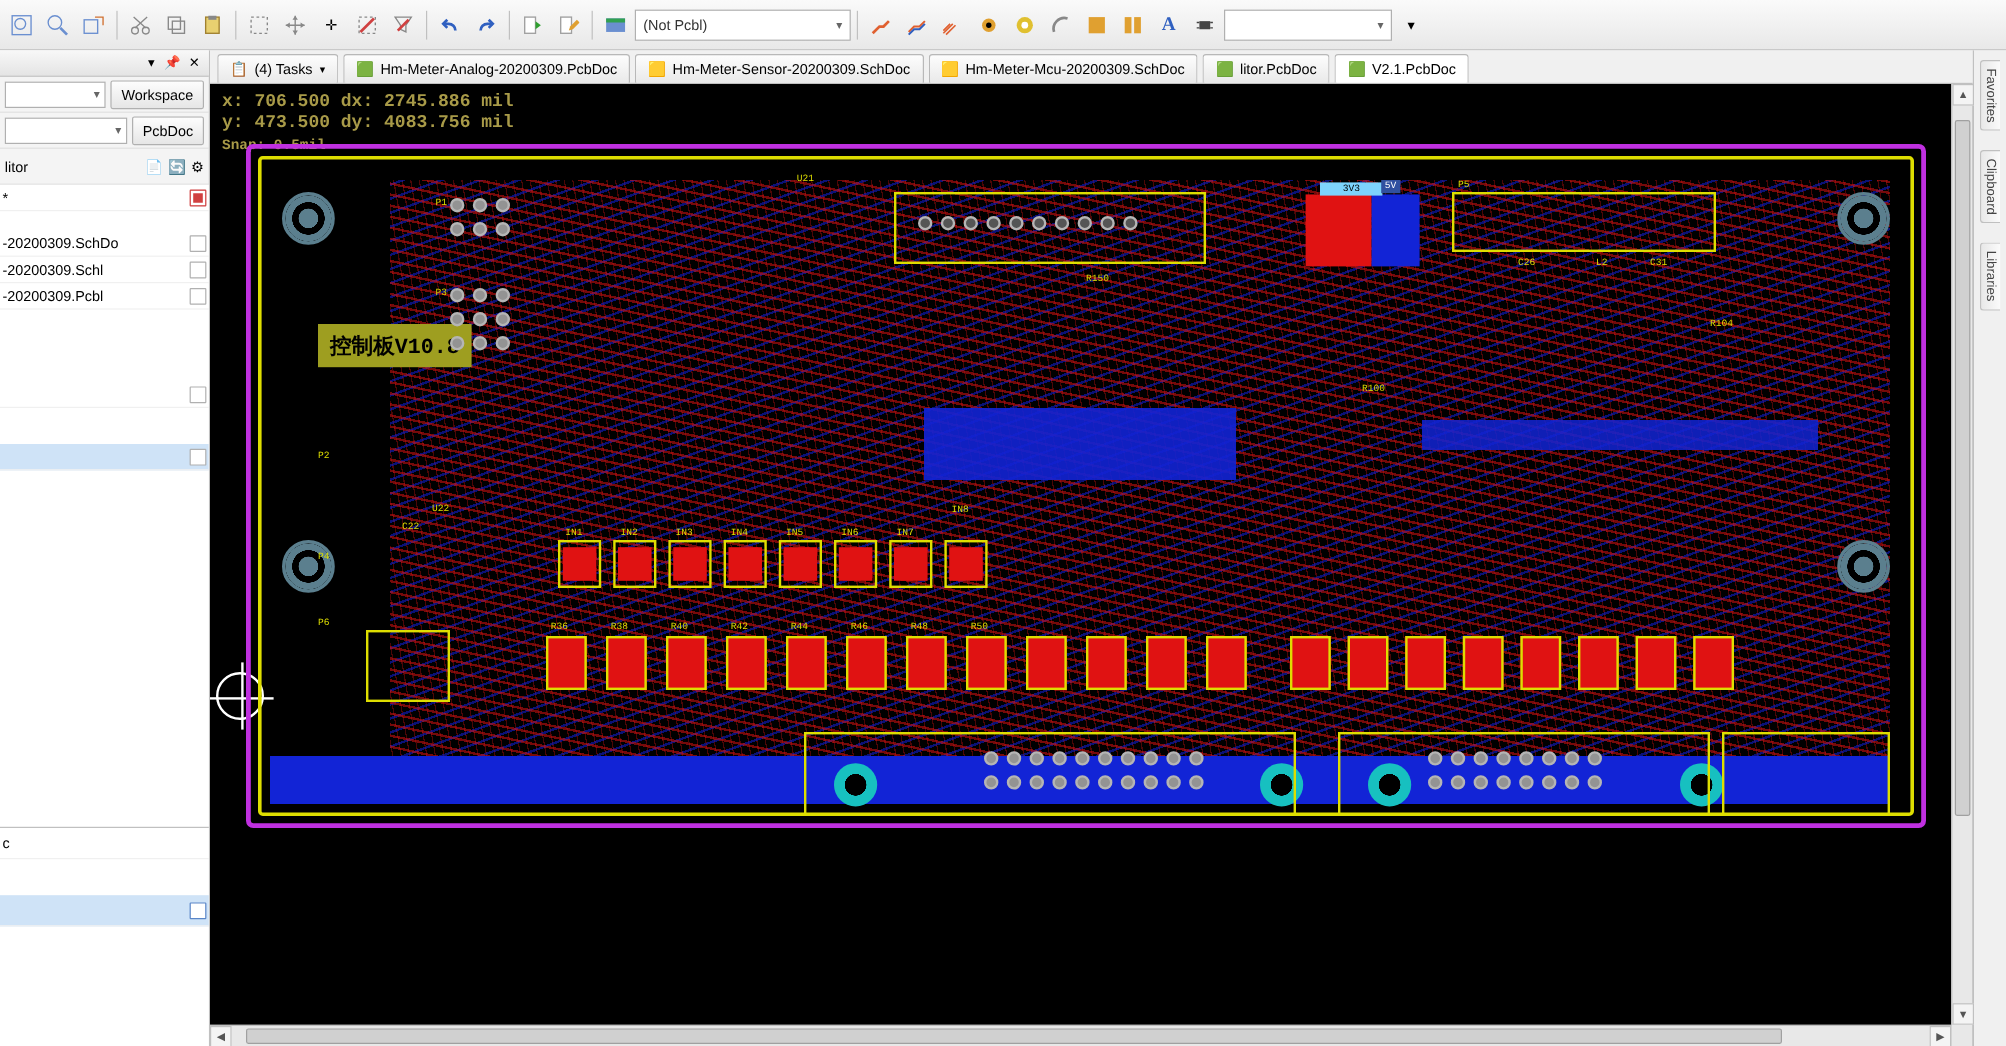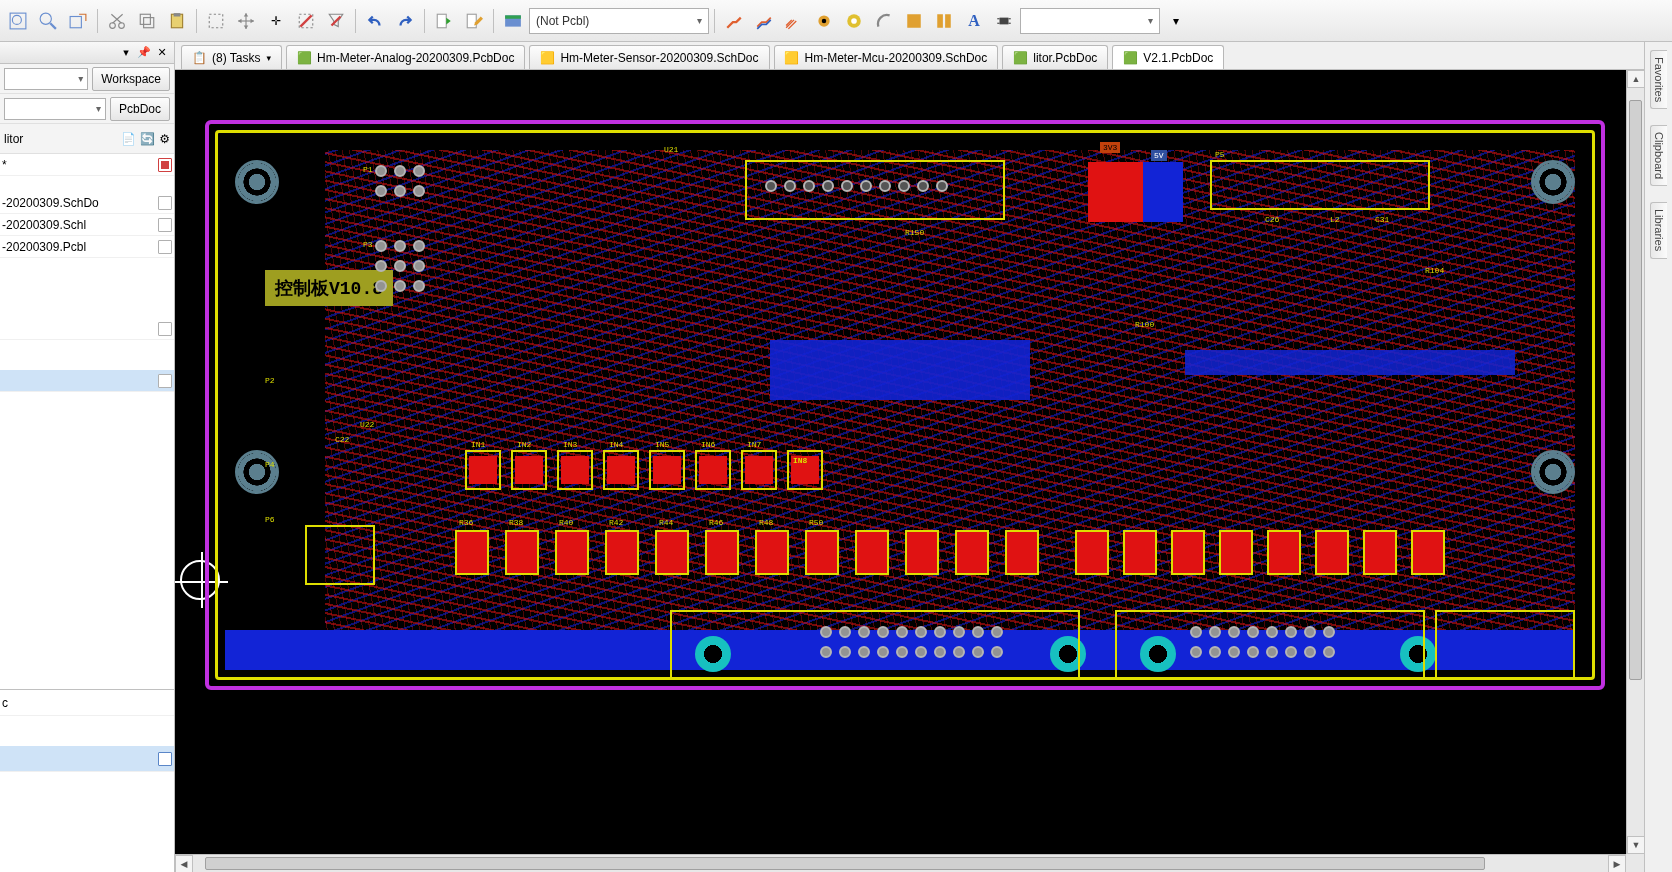--- a/index.html
+++ b/index.html
@@ -516,21 +516,21 @@
       <span class="name"></span>
       <span class="doc-ico" style="background:#fff;border-color:#5a86c8"></span>
     </div>
     <div style="height:100px"></div>
   </div>
 </div>
 
 <div class="tab-row">
   <div class="tab">
     <span class="tab-ico">📋</span>
-    <span>(8) Tasks</span>
+    <span>(4) Tasks</span>
     <span style="font-size:9px">▾</span>
   </div>
   <div class="tab">
     <span class="tab-ico">🟩</span>
     <span>Hm-Meter-Analog-20200309.PcbDoc</span>
   </div>
   <div class="tab">
     <span class="tab-ico">🟨</span>
     <span>Hm-Meter-Sensor-20200309.SchDoc</span>
   </div>
@@ -550,20 +550,25 @@
 
 <div class="right-rail">
   <div class="rail-tab">Favorites</div>
   <div class="rail-tab">Clipboard</div>
   <div class="rail-tab">Libraries</div>
 </div>
 
 <div class="canvas-wrap">
   <div class="canvas">
 
+    <div class="hud">
+      <div>x:   706.500   dx:  2745.886  mil</div>
+      <div>y:   473.500   dy:  4083.756  mil</div>
+      <div style="font-size:12px">Snap: 0.5mil</div>
+    </div>
 
     <div class="origin-marker"></div>
 
     <div class="board">
       <div class="outline-purple"></div>
       <div class="outline-yellow"></div>
 
       <div class="route-area" style="left:120px;top:30px;right:30px;height:510px"></div>
 
       <div class="blue-block" style="left:20px;top:510px;width:1350px;height:40px"></div>
@@ -656,21 +661,21 @@
           <div class="pad"></div>
         <div class="pad"></div>
           <div class="pad"></div>
           <div class="pad"></div>
       </div>
 
       <div class="yrect" style="left:1230px;top:490px;width:140px;height:70px"></div>
 
       <div class="red-block" style="left:883px;top:42px;width:55px;height:60px"></div>
       <div class="blue-block" style="left:938px;top:42px;width:40px;height:60px"></div>
-      <div class="des" style="left:895px;top:22px;background:#c2410c;color:#000;padding:1px 3px">3V3</div>
+      <div class="des" style="left:895px;top:32px;background:#7dd3fc;color:#000;padding:1px 19px">3V3</div>
       <div class="des" style="left:946px;top:30px;background:#3050a0;color:#fff;padding:1px 3px">5V</div>
 
       <div class="yrect" style="left:540px;top:40px;width:260px;height:60px"></div>
       <div class="pad-row" style="left:560px;top:60px">
         <div class="pad drk"></div>
           <div class="pad drk"></div>
           <div class="pad drk"></div>
           <div class="pad drk"></div>
         <div class="pad drk"></div>
           <div class="pad drk"></div>
@@ -731,21 +736,21 @@
           <div class="red-block" style="left: 448px; top: 336px; width: 28px; height: 28px;"></div>
           <div class="des" style="left: 450px; top: 320px;">IN5</div>
           <div class="yrect" style="left: 490px; top: 330px; width: 36px; height: 40px;"></div>
           <div class="red-block" style="left: 494px; top: 336px; width: 28px; height: 28px;"></div>
           <div class="des" style="left: 496px; top: 320px;">IN6</div>
           <div class="yrect" style="left: 536px; top: 330px; width: 36px; height: 40px;"></div>
           <div class="red-block" style="left: 540px; top: 336px; width: 28px; height: 28px;"></div>
           <div class="des" style="left: 542px; top: 320px;">IN7</div>
           <div class="yrect" style="left: 582px; top: 330px; width: 36px; height: 40px;"></div>
           <div class="red-block" style="left: 586px; top: 336px; width: 28px; height: 28px;"></div>
-          <div class="des" style="left: 588px; top: 336px; font-weight: bold;">IN8</div>
+          <div class="des" style="left: 588px; top: 301px;">IN8</div>
         </div>
 
       <div class="des" style="left:459px;top:25px">U21</div>
       <div class="des" style="left:155px;top:300px">U22</div>
       <div class="des" style="left:130px;top:315px">C22</div>
       <div class="des" style="left:1060px;top:95px">C26</div>
       <div class="des" style="left:1125px;top:95px">L2</div>
       <div class="des" style="left:1170px;top:95px">C31</div>
       <div class="des" style="left:930px;top:200px">R100</div>
       <div class="des" style="left:1220px;top:146px">R104</div>

